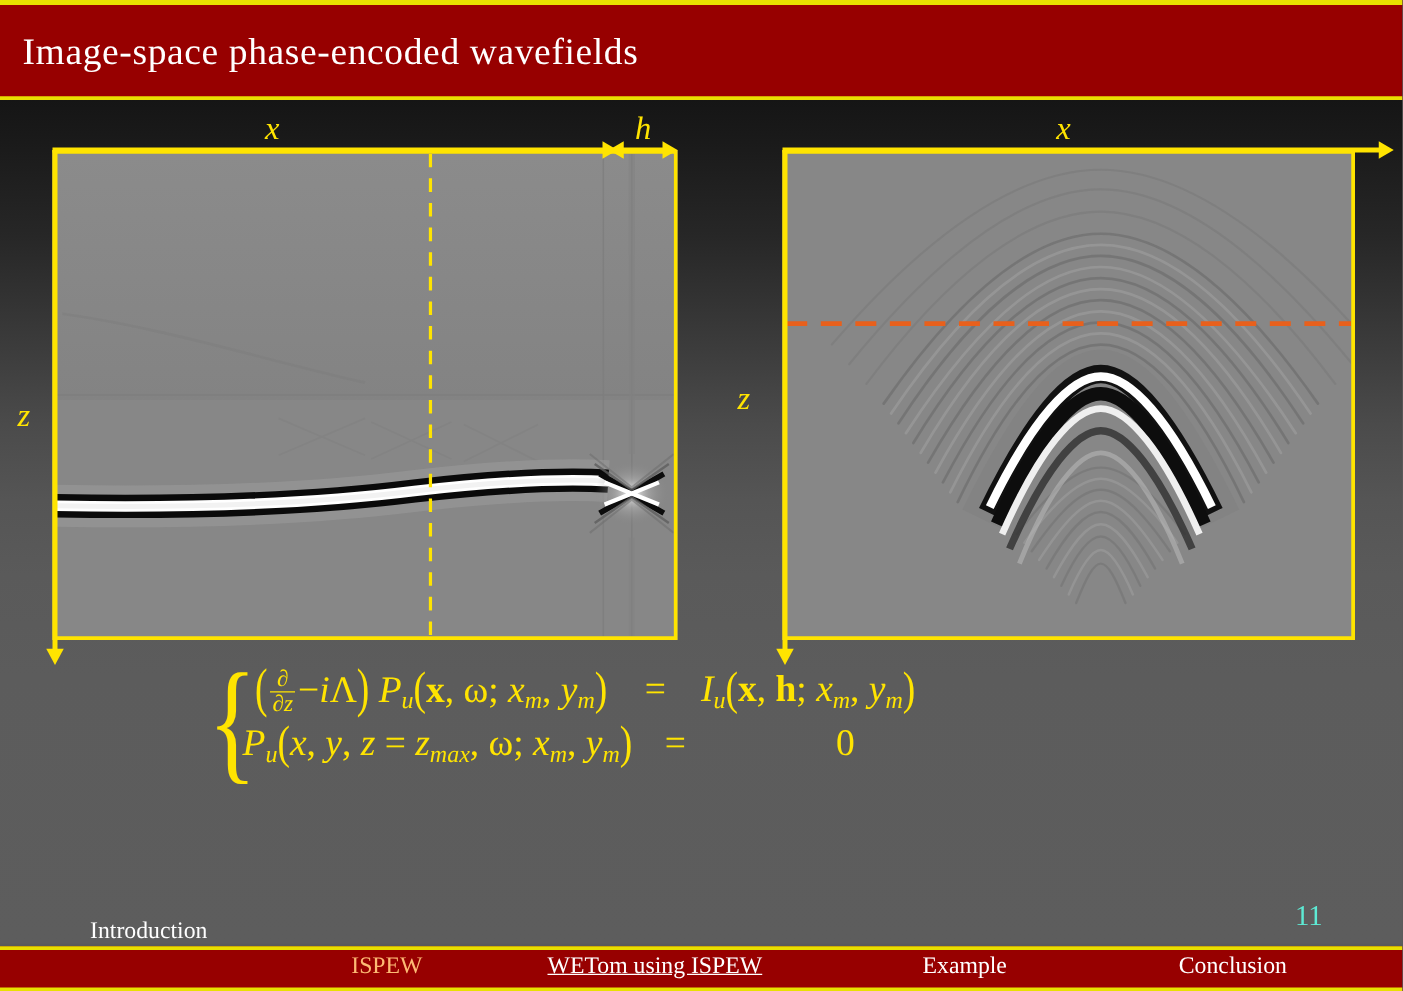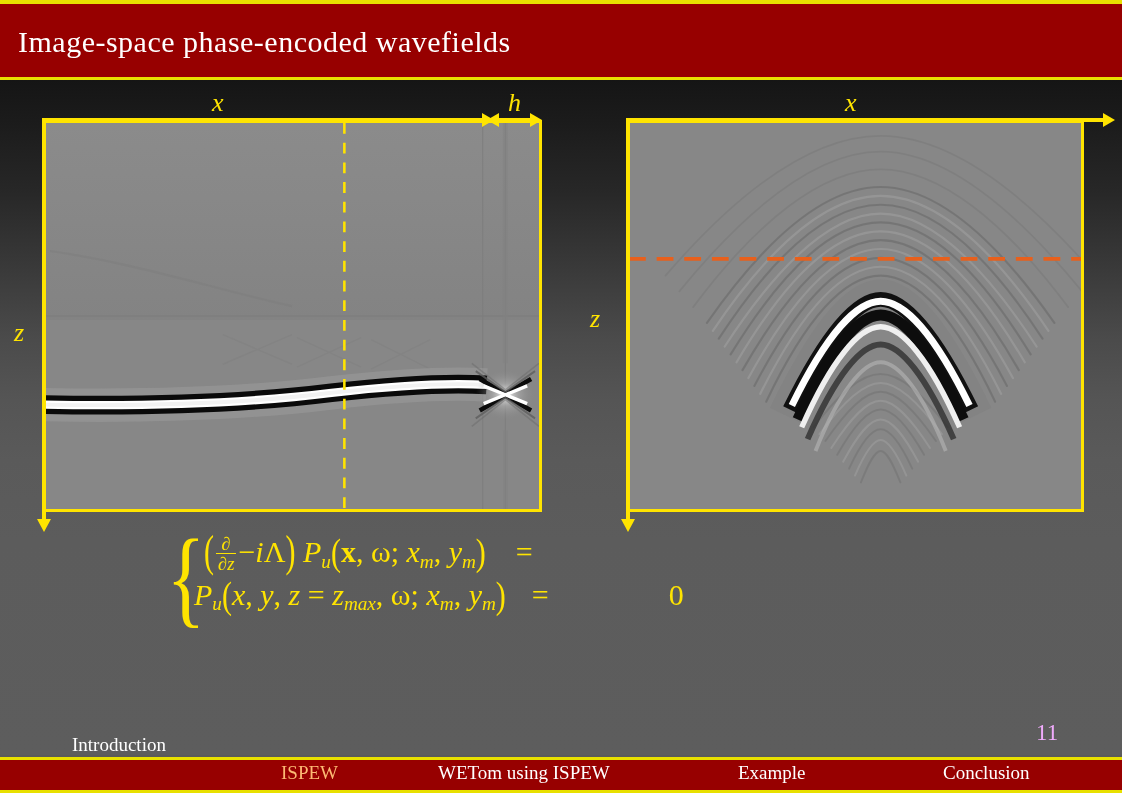--- a/index.html
+++ b/index.html
@@ -43,21 +43,21 @@
   }
   .nav-item{
     position:absolute;top:5px;
     color:#ffffff;font-size:19px;white-space:nowrap;
     font-family:"Liberation Serif", serif;
   }
   .nav-item.active{color:#fdba74;}
 
   #page-number{
     position:absolute;left:1036px;top:720px;
-    color:#f0abfc;font-size:23px;
+    color:#5eead4;font-size:23px;
     font-family:"Liberation Serif", serif;
   }
 
   
   .panel{
     position:absolute;
     border:3px solid #ffe400;
     box-sizing:border-box;
     overflow:hidden;
     background:#878787;
@@ -294,33 +294,36 @@
 <div class="axis-label" style="left:590px;top:304px;">z</div>
 
 <div id="equation-block">
   <span id="brace">{</span>
 
   <div class="eq-row" id="eq-row-1">
     <span class="eq-lhs">
       <span class="paren">(</span><span class="frac"><span class="num">∂</span><span class="den">∂z</span></span><span class="up">−</span><span>i</span><span class="up">Λ</span><span class="paren">)</span>&nbsp;<span>P</span><sub>u</sub><span class="paren-big">(</span><span class="bf">x</span><span class="up">, </span><span class="up">ω</span><span class="up">; </span><span>x</span><sub>m</sub><span class="up">, </span><span>y</span><sub>m</sub><span class="paren-big">)</span>
     </span>
     <span class="eq-eq" style="margin-left:30px;">=</span>
+    <span class="eq-rhs" style="margin-left:28px;">
+      <span>I</span><sub>u</sub><span class="paren-big">(</span><span class="bf">x</span><span class="up">, </span><span class="bf">h</span><span class="up">; </span><span>x</span><sub>m</sub><span class="up">, </span><span>y</span><sub>m</sub><span class="paren-big">)</span>
+    </span>
   </div>
 
   <div class="eq-row" id="eq-row-2">
     <span class="eq-lhs">
       <span>P</span><sub>u</sub><span class="paren-big">(</span><span>x</span><span class="up">, </span><span>y</span><span class="up">, </span><span>z</span><span class="up"> = </span><span>z</span><sub>max</sub><span class="up">, </span><span class="up">ω</span><span class="up">; </span><span>x</span><sub>m</sub><span class="up">, </span><span>y</span><sub>m</sub><span class="paren-big">)</span>
     </span>
     <span class="eq-eq" style="margin-left:26px;">=</span>
     <span class="eq-rhs" style="margin-left:120px;font-style:normal;">0</span>
   </div>
 </div>
 
 <div id="page-number">11</div>
 
 <div id="footer-bar"></div>
 <div id="footer-items">
     <div class="nav-item" style="left: 72px; top: 734px; position: absolute;">Introduction</div>
     <div class="nav-item active" style="left: 281px; top: 762px; position: absolute;">ISPEW</div>
-    <div class="nav-item" style="left: 438px; top: 762px; position: absolute;">WETom using ISPEW</div>
+    <div class="nav-item" style="left: 438px; top: 762px; position: absolute; text-decoration: underline;">WETom using ISPEW</div>
     <div class="nav-item" style="left: 738px; top: 762px; position: absolute;">Example</div>
     <div class="nav-item" style="left: 943px; top: 762px; position: absolute;">Conclusion</div>
   </div>
 
 </body></html>

